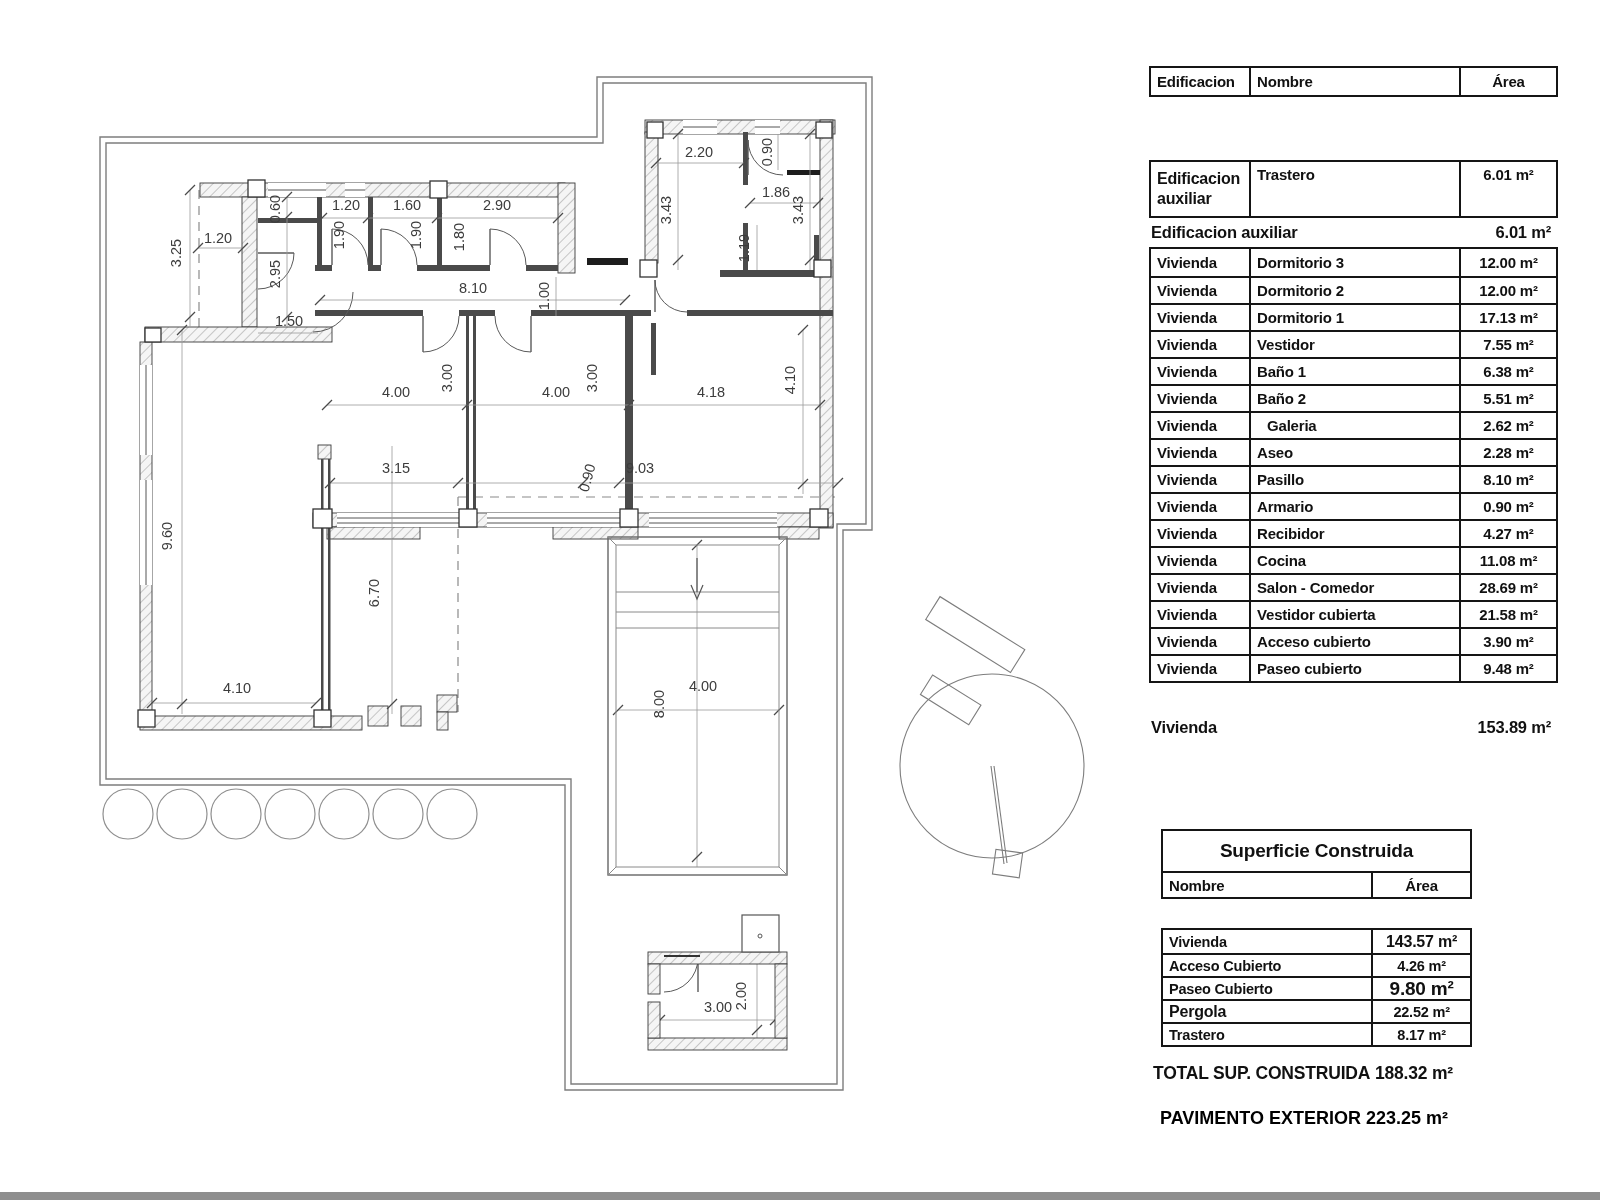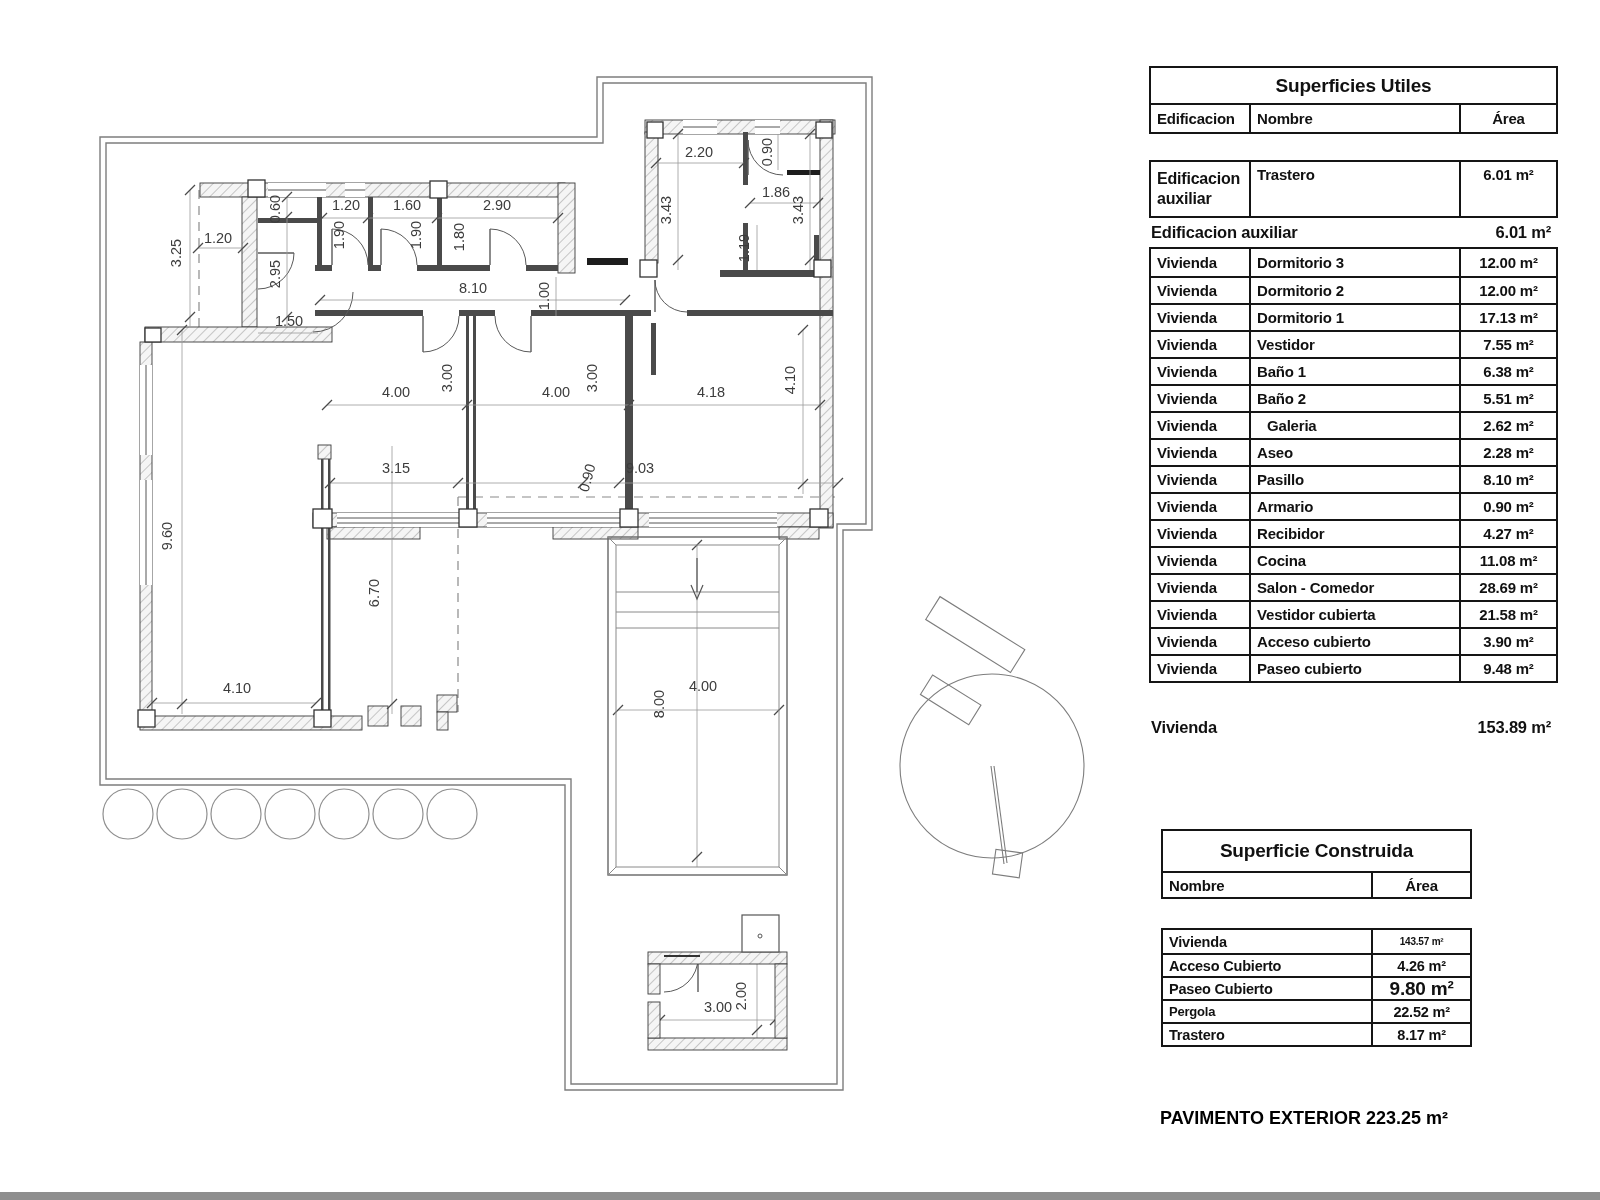--- a/index.html
+++ b/index.html
@@ -321,21 +321,20 @@
         <text class="dim-text" x="237" y="693" text-anchor="middle">4.10</text>
         <text class="dim-text" x="664" y="704" text-anchor="middle" transform="rotate(-90 664 704)">8.00</text>
         <text class="dim-text" x="703" y="691" text-anchor="middle">4.00</text>
         <text class="dim-text" x="718" y="1012" text-anchor="middle">3.00</text>
         <text class="dim-text" x="746" y="996" text-anchor="middle" transform="rotate(-90 746 996)">2.00</text>
       </g>
   </svg>
 
   <div class="tbl" style="left:1149px;top:66px;width:409px;">
     <div class="t-box" style="width:409px;">
-      <div class="t-title" style="height:37px;">Superficies Utiles</div>
       <div class="t-headrow" style="height:27px;">
         <div class="t-cell" style="width:99px;">Edificacion</div>
         <div class="t-cell c-sep" style="width:212px;">Nombre</div>
         <div class="t-cell c-sep a-center" style="width:98px;">Área</div>
       </div>
     </div>
 
     <div class="t-box" style="position:absolute;top:94px;width:409px;">
       <div class="t-row" style="height:54px;">
         <div class="t-cell" style="width:99px;font-size:16px;line-height:1.25;">Edificacion auxiliar</div>
@@ -443,37 +442,41 @@
     <div class="t-box" style="width:311px;">
       <div class="t-title" style="height:42px;">Superficie Construida</div>
       <div class="t-headrow" style="height:24px;">
         <div class="t-cell" style="width:211px;">Nombre</div>
         <div class="t-cell c-sep a-center" style="width:100px;">Área</div>
       </div>
     </div>
     <div class="t-box" id="construida-rows" style="position:absolute;top:99px;width:311px;">
         <div class="t-row" style="height: 23px;">
           <div class="t-cell" style="width:211px;font-size:14.5px;">Vivienda</div>
-          <div class="t-cell c-sep a-center" style="width:100px;font-size:10px;">143.57 m²</div>
+          <div class="t-cell c-sep a-center" style="width:100px;font-size:16px;">143.57 m²</div>
         </div>
         <div class="t-row r-sep" style="height: 23px;">
           <div class="t-cell" style="width:211px;font-size:14.5px;">Acceso Cubierto</div>
           <div class="t-cell c-sep a-center" style="width:100px;font-size:14.5px;">4.26 m²</div>
         </div>
         <div class="t-row r-sep" style="height: 23px;">
           <div class="t-cell" style="width:211px;font-size:14.5px;">Paseo Cubierto</div>
           <div class="t-cell c-sep a-center" style="width:100px;font-size:19px;">9.80 m²</div>
         </div>
         <div class="t-row r-sep" style="height: 23px;">
-          <div class="t-cell" style="width:211px;font-size:13px;">Pergola</div>
+          <div class="t-cell" style="width:211px;font-size:16px;">Pergola</div>
           <div class="t-cell c-sep a-center" style="width:100px;font-size:14.5px;">22.52 m²</div>
         </div>
         <div class="t-row r-sep" style="height: 23px;">
           <div class="t-cell" style="width:211px;font-size:14.5px;">Trastero</div>
           <div class="t-cell c-sep a-center" style="width:100px;font-size:14.5px;">8.17 m²</div>
         </div>
       </div>
+    <div class="sub-row tot-row" style="top:230px;left:4px;width:300px;height:28px;">
+      <span>TOTAL SUP. CONSTRUIDA</span>
+      <span>188.32 m²</span>
+    </div>
   </div>
 
   <div class="free-line" style="left:1160px;top:1108px;">PAVIMENTO EXTERIOR 223.25 m²</div>
 
   <div class="bottom-bar"></div>
 </div>
 
 </body></html>

